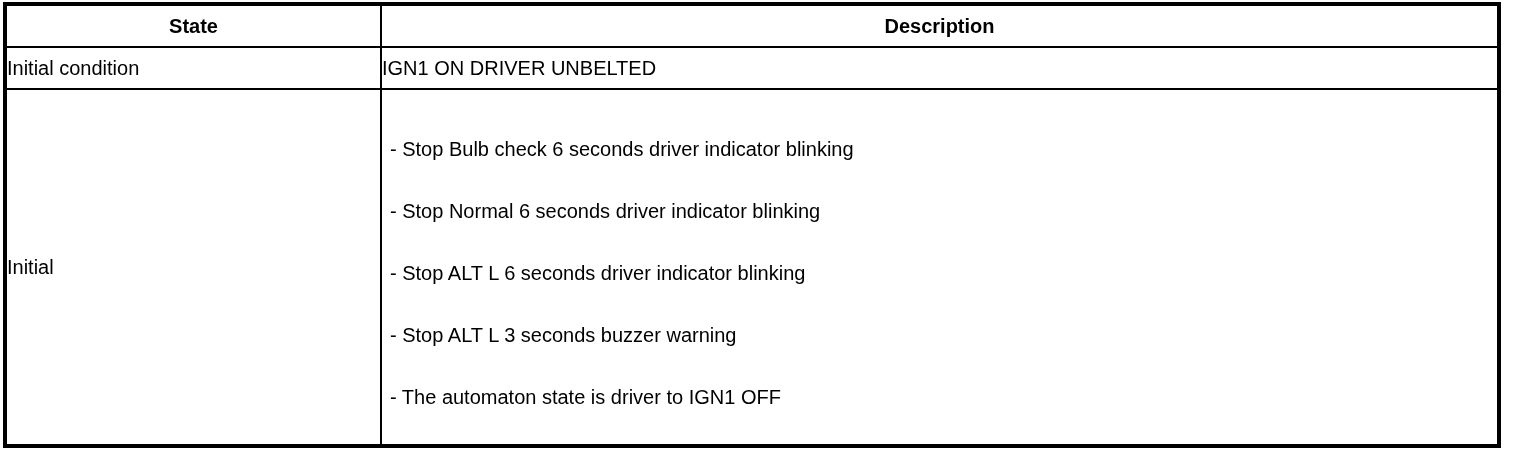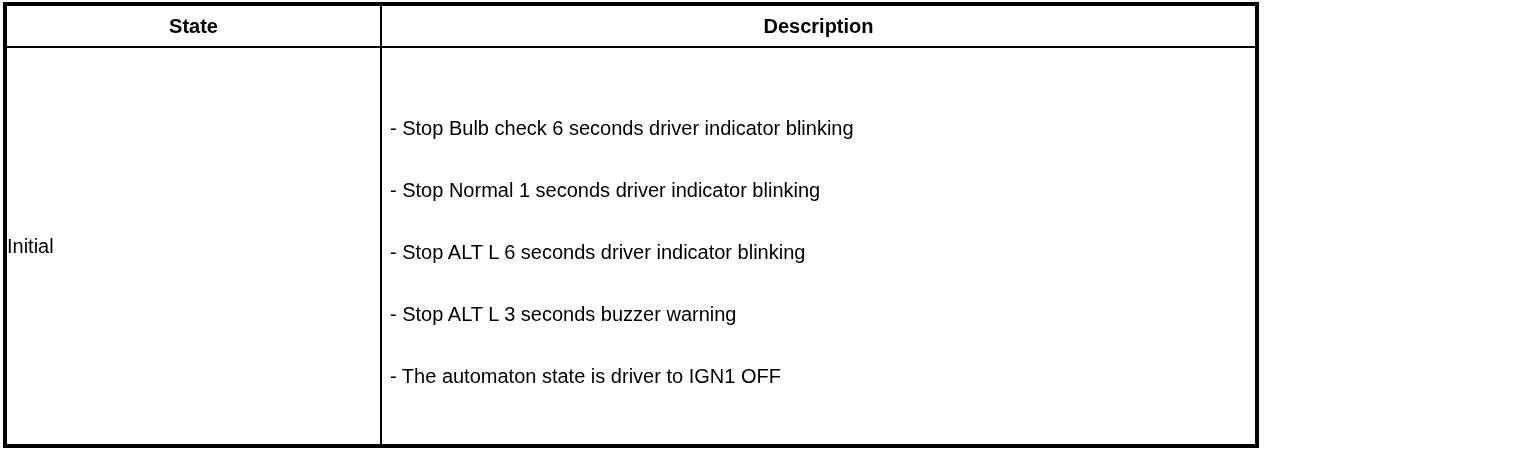--- a/index.html
+++ b/index.html
@@ -12,21 +12,21 @@
   .page {
     width: 1520px;
     height: 452px;
     background: #ffffff;
     position: relative;
     box-sizing: border-box;
   }
   table.spec-table {
     border-collapse: collapse;
     table-layout: fixed;
-    width: 1256px;
+    width: 1498px;
     height: 446px;
     margin: 2px 3px;
     background: #ffffff;
   }
   table.spec-table th,
   table.spec-table td {
     border: 2px solid #000000;
     padding: 0;
     vertical-align: middle;
     font-size: 20px;
@@ -75,26 +75,30 @@
       <col class="col-state">
       <col class="col-desc">
     </colgroup>
     <thead>
       <tr class="header-row">
         <th>State</th>
         <th>Description</th>
       </tr>
     </thead>
     <tbody>
+      <tr class="data-row">
+        <td class="state-cell">Initial condition</td>
+        <td class="desc-cell">IGN1 ON DRIVER UNBELTED</td>
+      </tr>
       <tr>
         <td class="state-cell">Initial</td>
         <td class="action-desc-cell">
           <div class="action-lines">
             <div class="action-line">- Stop Bulb check 6 seconds driver indicator blinking</div>
-            <div class="action-line">- Stop Normal 1 seconds driver indicator blinking</div>
+            <div class="action-line">- Stop Normal 6 seconds driver indicator blinking</div>
             <div class="action-line">- Stop ALT L 6 seconds driver indicator blinking</div>
             <div class="action-line">- Stop ALT L 3 seconds buzzer warning</div>
             <div class="action-line">- The automaton state is driver to IGN1 OFF</div>
           </div>
         </td>
       </tr>
     </tbody>
   </table>
 </div>
 

